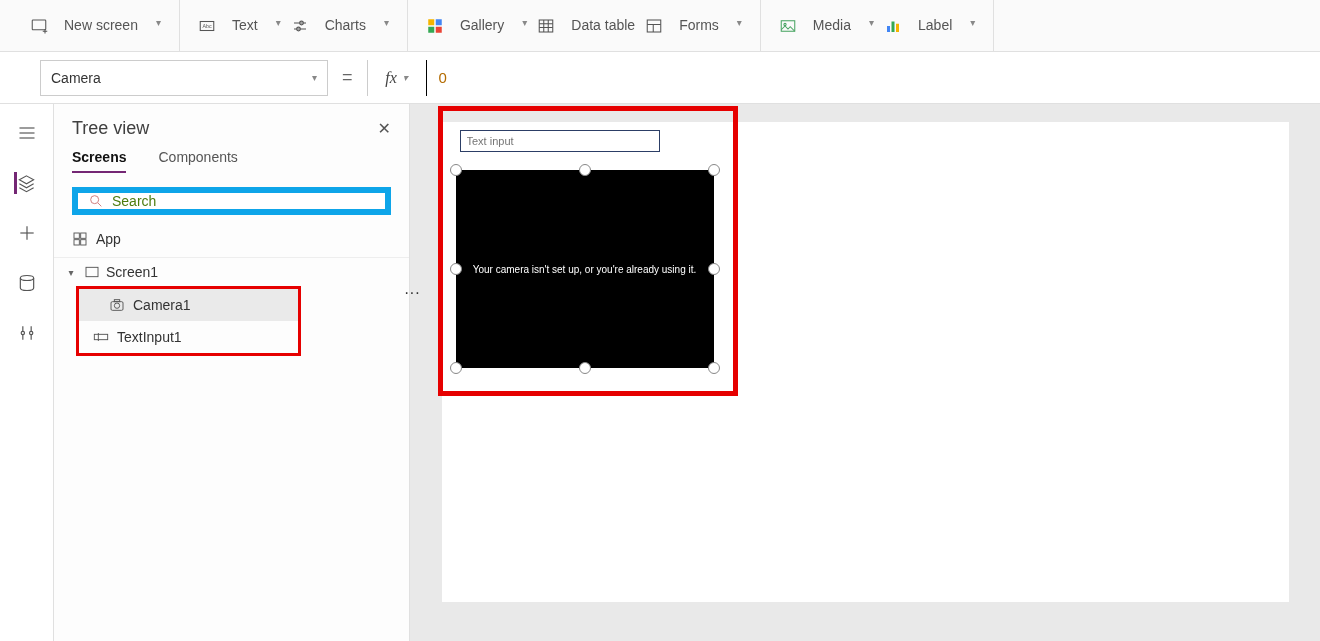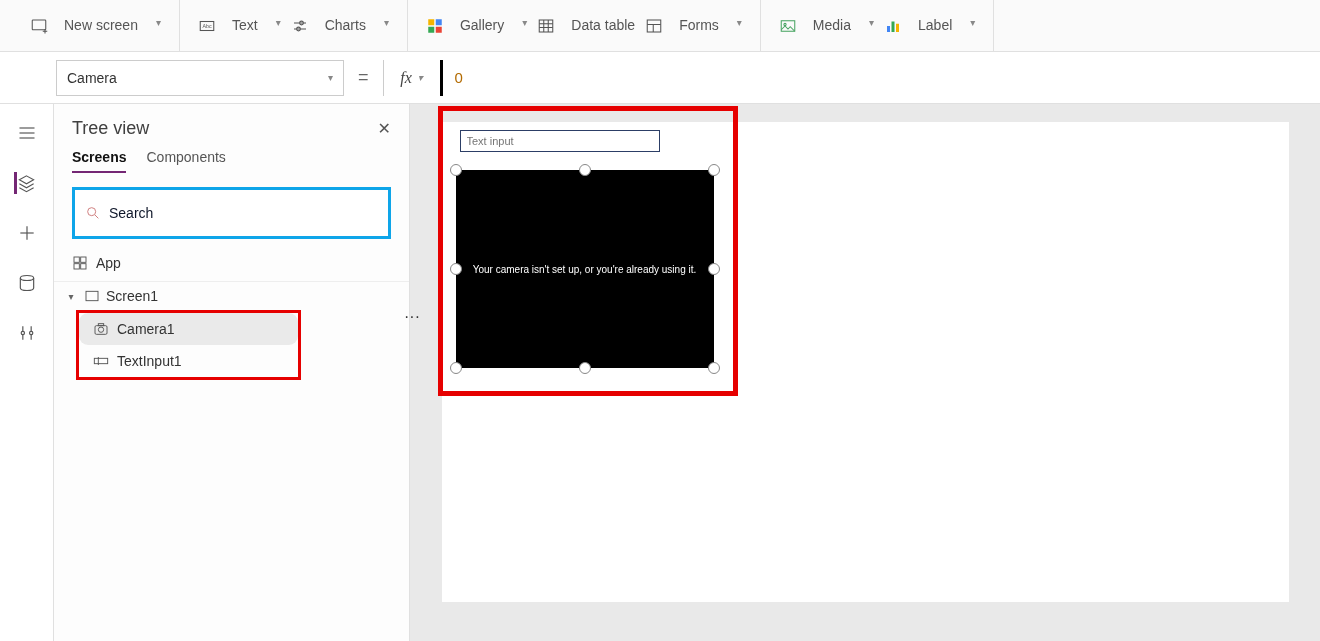--- a/index.html
+++ b/index.html
@@ -5,39 +5,39 @@
 * { box-sizing: border-box; margin: 0; padding: 0; font-family: "Segoe UI", Arial, sans-serif; }
 body { width: 1320px; height: 641px; overflow: hidden; background: #fff; color: #333; }
 
 .ribbon { height: 52px; display: flex; align-items: center; border-bottom: 1px solid #e0e0e0; background: #fafafa; padding: 0 12px; }
 .ribbon .group { display: flex; align-items: center; gap: 10px; padding: 0 18px; height: 100%; border-right: 1px solid #e0e0e0; }
 .ribbon .item { display: flex; align-items: flex-start; gap: 16px; color: #555; font-size: 14px; cursor: pointer; }
 .ribbon .item svg { width: 18px; height: 18px; }
 .chev { margin-left: 2px; font-size: 10px; color: #888; }
 
 .formula-bar { height: 52px; display: flex; align-items: center; border-bottom: 1px solid #e0e0e0; }
-.prop-select { width: 288px; margin-left: 56px; height: 36px; border: 1px solid #ccc; display: flex; align-items: center; padding: 11px 10px; font-size: 14px; color: #333; justify-content: space-between; background: #fff; }
+.prop-select { width: 288px; margin-left: 40px; height: 36px; border: 1px solid #ccc; display: flex; align-items: center; padding: 11px 10px; font-size: 14px; color: #333; justify-content: space-between; background: #fff; }
 .eq { margin: 0 14px; font-size: 18px; color: #666; }
-.fx-box { width: 60px; height: 36px; border-left: 1px solid #ccc; border-right: 3px solid #000000; display: flex; align-items: center; justify-content: center; font-style: italic; font-size: 16px; color: #444; gap: 4px; }
+.fx-box { width: 60px; height: 36px; border-left: 1px solid #ccc; border-right: 1px solid #000000; display: flex; align-items: center; justify-content: center; font-style: italic; font-size: 16px; color: #444; gap: 4px; }
 .fx-input { flex: 1; height: 36px; padding: 0 12px; font-size: 15px; color: #b36b00; display: flex; align-items: center; }
 
 .main { display: flex; height: calc(641px - 104px); }
 .rail { width: 54px; border-right: 1px solid #e0e0e0; display: flex; flex-direction: column; align-items: center; padding-top: 18px; gap: 28px; }
 .rail .ritem { width: 22px; height: 22px; display: flex; align-items: center; justify-content: center; color: #555; cursor: pointer; }
 .rail .ritem.active { border-left: 3px solid #742774; padding-left: 0; margin-left: -3px; }
 .rail svg { width: 20px; height: 20px; }
 
 .treeview { width: 356px; border-right: 1px solid #e0e0e0; background: #fdfdfd; display: flex; flex-direction: column; }
 .tv-header { display: flex; align-items: center; justify-content: space-between; padding: 14px 18px 10px 18px; }
 .tv-title { font-size: 18px; font-weight: 400; color: #404040; }
 .tv-close { font-size: 16px; color: #555; cursor: pointer; }
-.tv-tabs { display: flex; gap: 20px; padding: 0 12px 8px 18px; font-size: 14px; }
+.tv-tabs { display: flex; gap: 32px; padding: 0 12px 8px 18px; font-size: 14px; }
 .tv-tab { padding-bottom: 6px; cursor: pointer; color: #555; }
 .tv-tab.active { font-weight: 600; color: #111; border-bottom: 2px solid #742774; }
-.tv-search { margin: 6px 18px; height: 52px; border: 3px solid #0ea5e9; display: flex; align-items: center; padding: 0 10px; gap: 8px; color: #0f172a; font-size: 14px; background: #fff; }
+.tv-search { margin: 6px 18px; height: 28px; border: 6px solid #0ea5e9; display: flex; align-items: center; padding: 0 10px; gap: 8px; color: #4d7c0f; font-size: 14px; background: #fff; }
 .tv-app { display: flex; gap: 8px; padding: 10px 18px; font-size: 14px; color: #333; border-bottom: 1px solid #eee; cursor: pointer; }
 .tv-node { display: flex; align-items: center; gap: 6px; padding: 6px 10px; font-size: 14px; color: #333; cursor: pointer; }
 .tv-node .exp { width: 14px; text-align: center; color: #666; font-size: 10px; }
 .tv-child { display: flex; align-items: center; justify-content: space-between; padding: 8px 18px 8px 36px; font-size: 14px; color: #333; cursor: pointer; }
 .tv-child .lbl { display: flex; align-items: center; gap: 8px; }
 .tv-child.selected { background: #eaeaea; }
 .redbox { border: 3px solid #e60000; }
 .redbox-tree { position: relative; left: 22px; width: 225px; }
 
 .canvas-wrap { flex: 1; background: #e9e9e9; display: flex; justify-content: center; padding: 18px; }
@@ -219,21 +219,21 @@
       <span>App</span>
     </div>
     <div class="tv-node">
       <span class="exp">▾</span>
       <svg class="ic" width="16" height="16" viewBox="0 0 24 24">
           <rect x="3" y="5" width="18" height="14"></rect>
         </svg>
       <span>Screen1</span>
     </div>
     <div class="redbox redbox-tree">
-      <div class="tv-child selected" style="padding-left:14px;border-radius:9px;">
+      <div class="tv-child selected" style="padding-left:30px;">
         <span class="lbl">
           <svg class="ic" width="16" height="16" viewBox="0 0 24 24">
               <rect x="3" y="7" width="18" height="13" rx="2"></rect>
               <circle cx="12" cy="13" r="4"></circle>
               <rect x="8" y="4" width="8" height="3"></rect>
             </svg>
           <span>Camera1</span>
         </span>
       </div>
       <div class="tv-child" style="padding-left:14px;">

